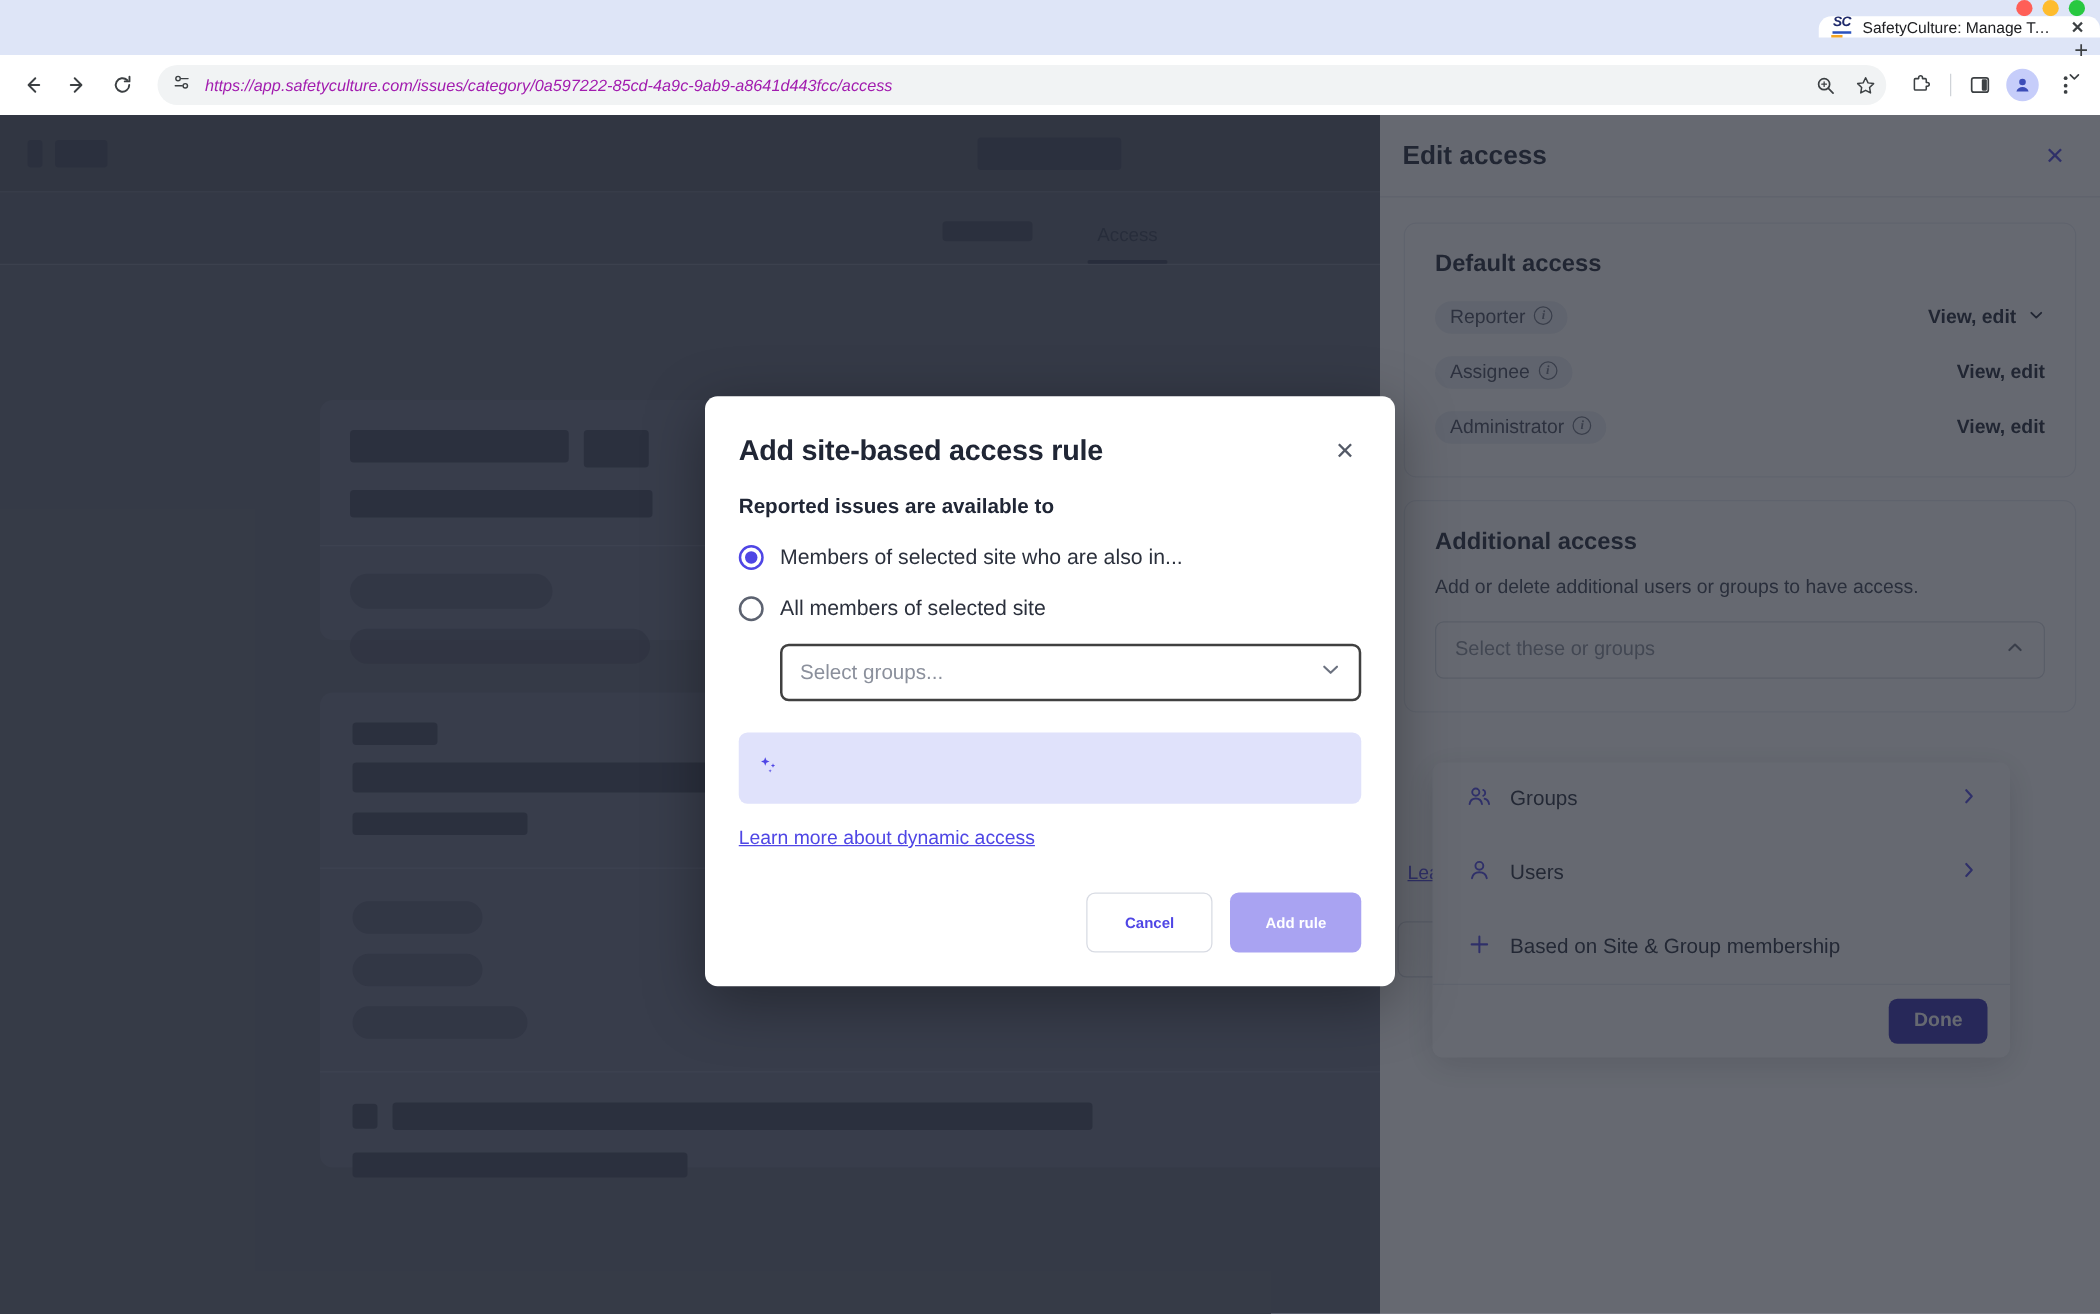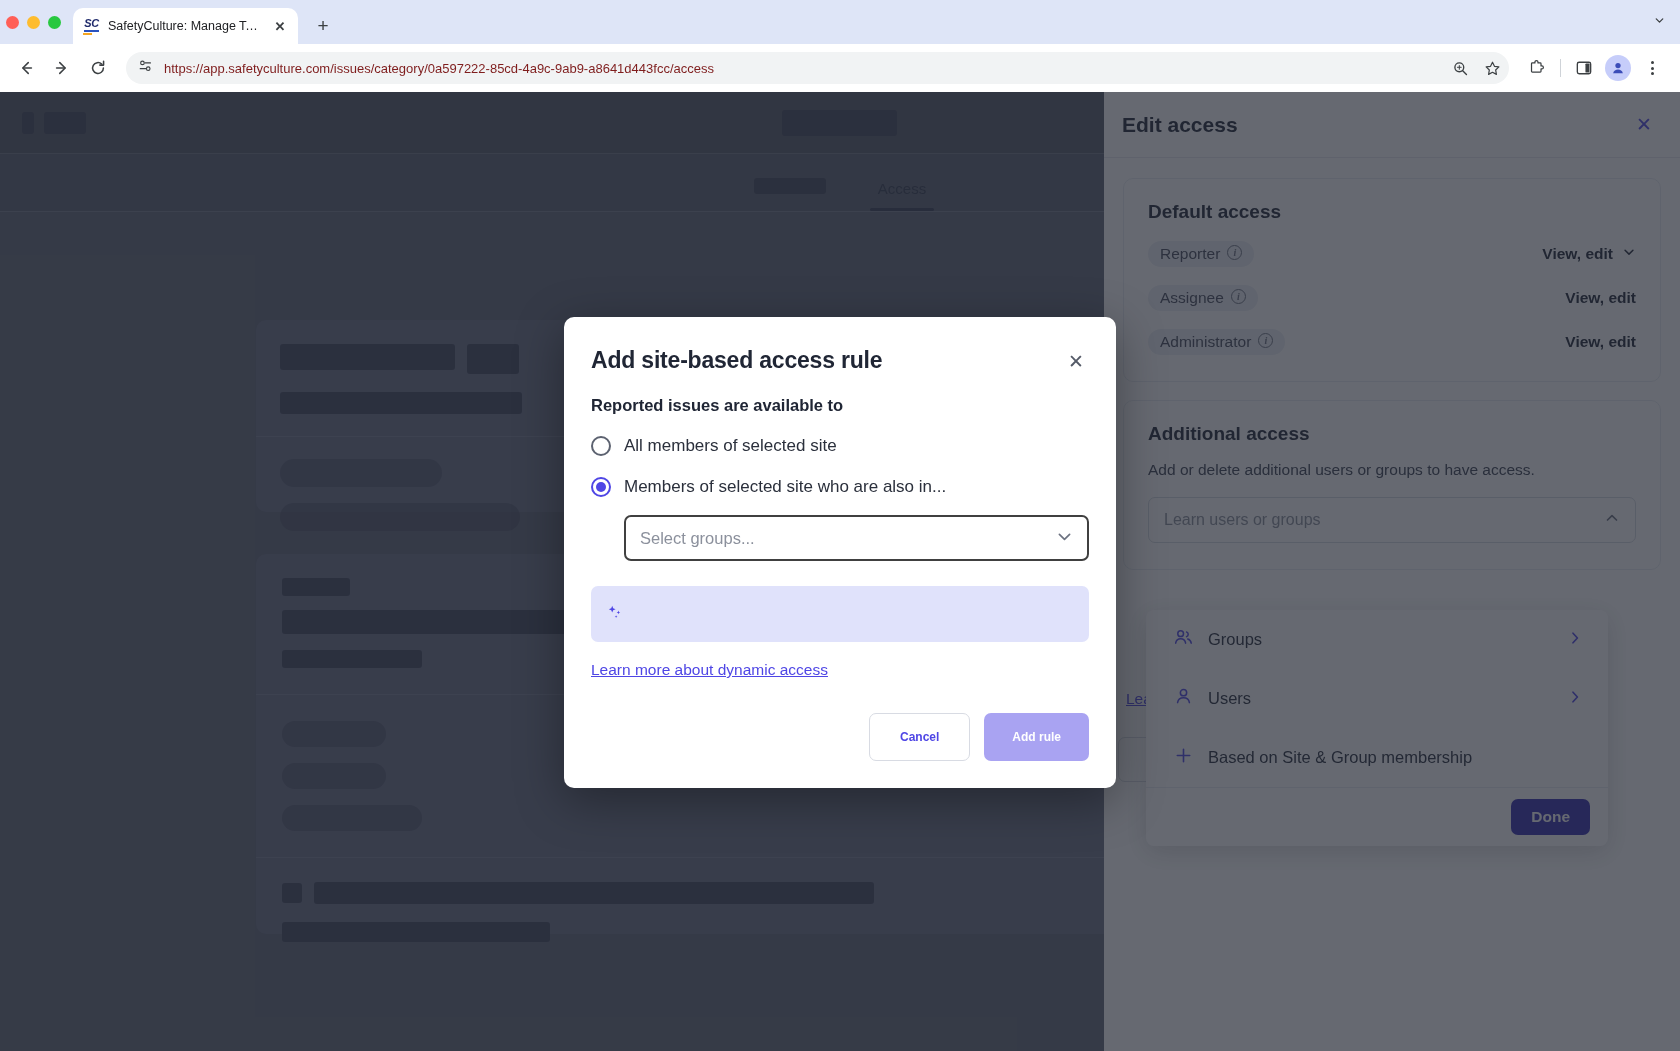--- a/index.html
+++ b/index.html
@@ -8,22 +8,23 @@
     font-family: "Liberation Sans", sans-serif;
     overflow: hidden;
     background: #dde3f0;
   }
 
   
   .browser { width: 1680px; height: 1051px; position: relative; }
 
   .tabstrip {
     height: 44px; background: #dee5f7;
-    display: flex; align-items: flex-end; 
+    display: flex; align-items: flex-end; padding-left: 12px;
     position: relative;
+    flex-direction: column;
   }
   .traffic { display: flex; gap: 8px; align-items: center; height: 44px; padding: 0 12px 0 6px; }
   .dot { width: 13px; height: 13px; border-radius: 50%; }
   .dot.red { background: #ff5f57; }
   .dot.yellow { background: #febc2e; }
   .dot.green { background: #28c840; }
 
   .tab {
     height: 36px; width: 225px; background: #fff;
     border-radius: 10px 10px 0 0;
@@ -68,21 +69,21 @@
   .navbtn {
     width: 32px; height: 32px; border-radius: 50%;
     display: flex; align-items: center; justify-content: center;
     color: #3c4043; cursor: pointer; flex: 0 0 32px;
   }
   .omnibox {
     flex: 1; height: 32px; background: #f1f3f4; border-radius: 16px;
     display: flex; align-items: center; gap: 10px; padding: 0 12px;
     margin: 0 8px; position: relative;
   }
-  .omnibox .url { font-size: 13px; color: #7f1d1d; white-space: nowrap; }
+  .omnibox .url { font-size: 13px; color: #a21caf; white-space: nowrap; font-style: italic; }
   .omni-actions {
     position: absolute; right: 4px; top: 0; height: 32px;
     display: flex; align-items: center; gap: 6px;
   }
   .omni-ico { width: 26px; height: 26px; display: flex; align-items: center;
     justify-content: center; cursor: pointer; color: #3c4043; }
   .tb-right { display: flex; align-items: center; gap: 2px; padding-right: 2px; }
   .tb-ico {
     width: 32px; height: 32px; border-radius: 50%;
     display: flex; align-items: center; justify-content: center;
@@ -482,21 +483,21 @@
             <span class="access-val">
               <span>View, edit</span>
             </span>
           </div>
         </div>
 
         <div class="pcard">
           <div class="pcard-title">Additional access</div>
           <div class="pcard-desc">Add or delete additional users or groups to have access.</div>
           <div class="pselect">
-            <span class="pselect-ph">Learn users or groups</span>
+            <span class="pselect-ph">Select these or groups</span>
             <span>
               <svg width="16" height="16" viewBox="0 0 16 16">
                   <path d="M3.5 10l4.5-4.4L12.5 10" stroke="#6c7280" stroke-width="1.7" fill="none" stroke-linecap="round" stroke-linejoin="round"></path>
                 </svg>
             </span>
           </div>
         </div>
       </div>
 
       <span class="behind-learn">Lea</span>
@@ -556,27 +557,27 @@
 
     <div class="modal">
       <div class="modal-head">
         <span class="modal-title">Add site-based access rule</span>
         <span class="modal-x">✕</span>
       </div>
 
       <div class="modal-sub">Reported issues are available to</div>
 
       <div class="radio-row">
+        <span class="radio checked"></span>
+        <span class="radio-label">Members of selected site who are also in...</span>
+      </div>
+
+      <div class="radio-row">
         <span class="radio"></span>
         <span class="radio-label">All members of selected site</span>
-      </div>
-
-      <div class="radio-row">
-        <span class="radio checked"></span>
-        <span class="radio-label">Members of selected site who are also in...</span>
       </div>
 
       <div class="select-box">
         <span class="select-ph">Select groups...</span>
         <span>
           <svg width="17" height="17" viewBox="0 0 16 16">
               <path d="M3.2 6l4.8 4.6L12.8 6" stroke="#6c7280" stroke-width="1.6" fill="none" stroke-linecap="round" stroke-linejoin="round"></path>
             </svg>
         </span>
       </div>

